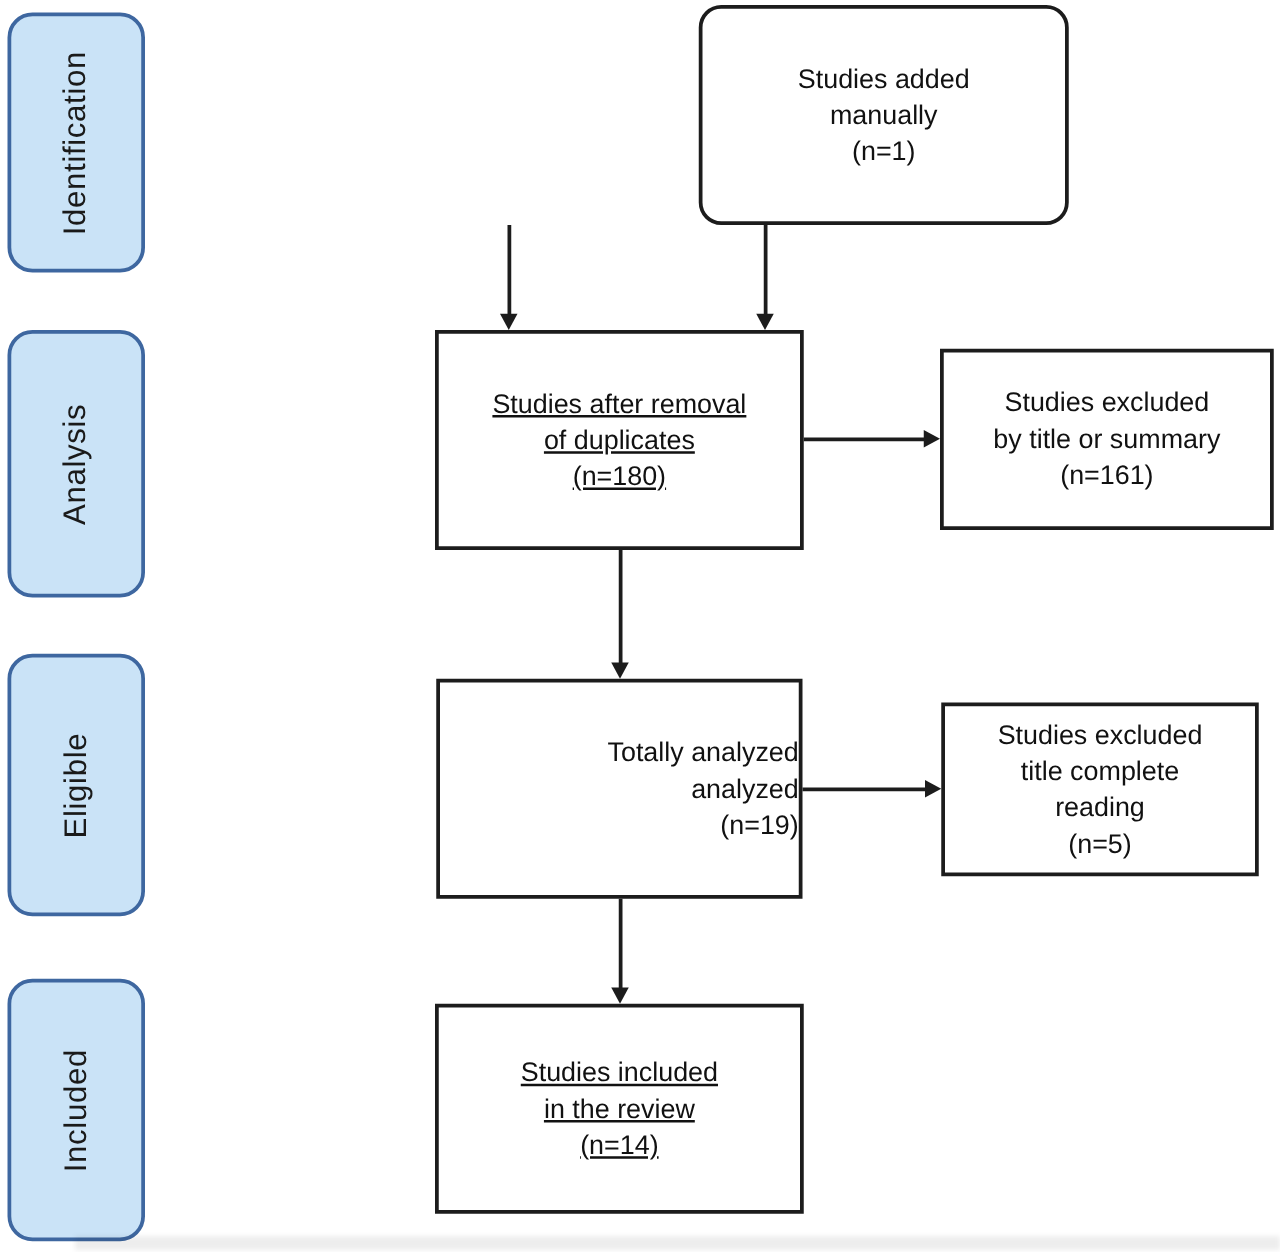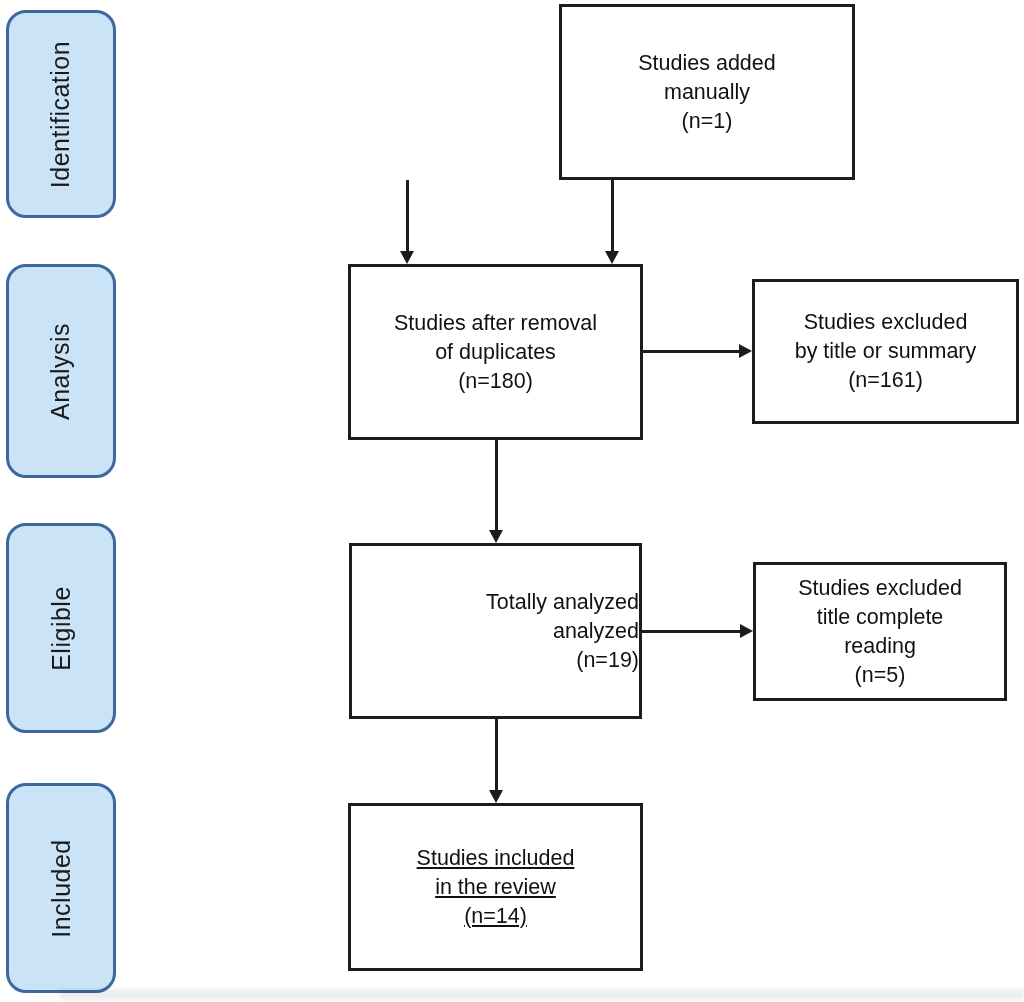--- a/index.html
+++ b/index.html
@@ -88,27 +88,27 @@
     <span class="stage-label">Analysis</span>
   </div>
   <div class="stage" style="top:523px;height:210px;">
     <span class="stage-label">Eligible</span>
   </div>
   <div class="stage" style="top:783px;height:210px;">
     <span class="stage-label">Included</span>
   </div>
 
 
-  <div class="node" style="left:559px;top:4px;width:296px;height:176px;">
+  <div class="node" style="left:559px;top:4px;width:296px;height:176px;border-radius:18px;">
       <div class="line">Studies added</div>
       <div class="line">manually</div>
       <div class="line">(n=1)</div>
     </div>
 
-  <div class="node" style="left:348px;top:264px;width:295px;height:176px;">
+  <div class="node" style="left:348px;top:264px;width:295px;height:176px;text-decoration:underline;">
       <div class="line">Studies after removal</div>
       <div class="line">of duplicates</div>
       <div class="line">(n=180)</div>
     </div>
 
   <div class="node" style="left:752px;top:279px;width:267px;height:145px;">
       <div class="line">Studies excluded</div>
       <div class="line">by title or summary</div>
       <div class="line">(n=161)</div>
     </div>

